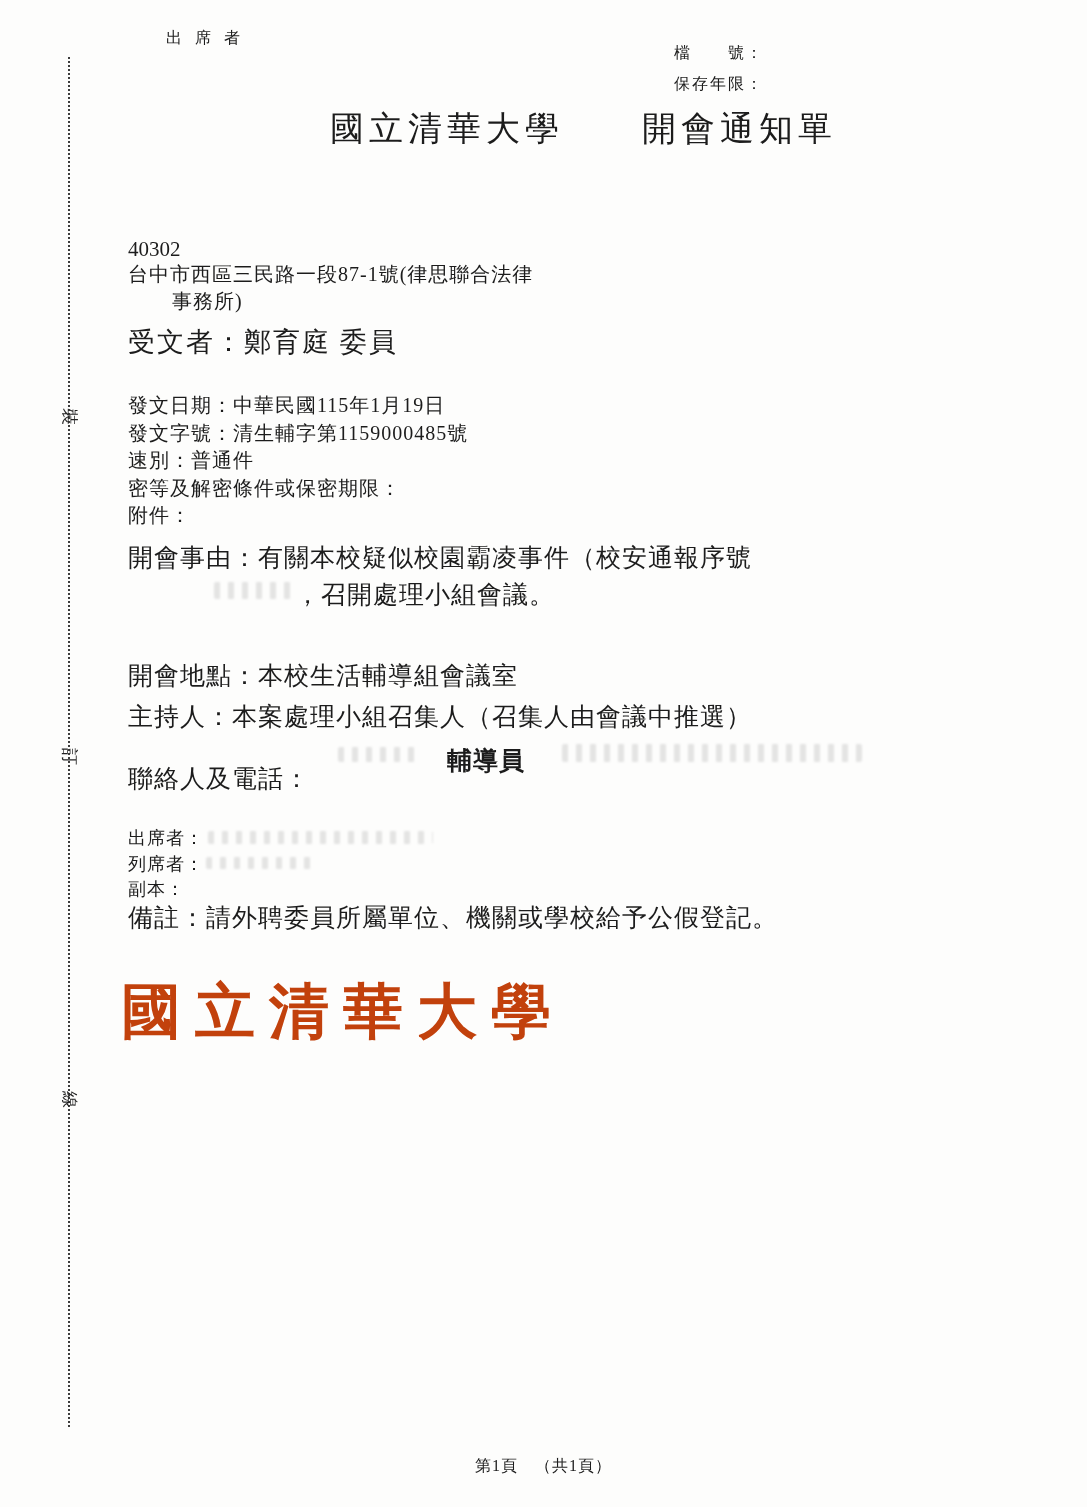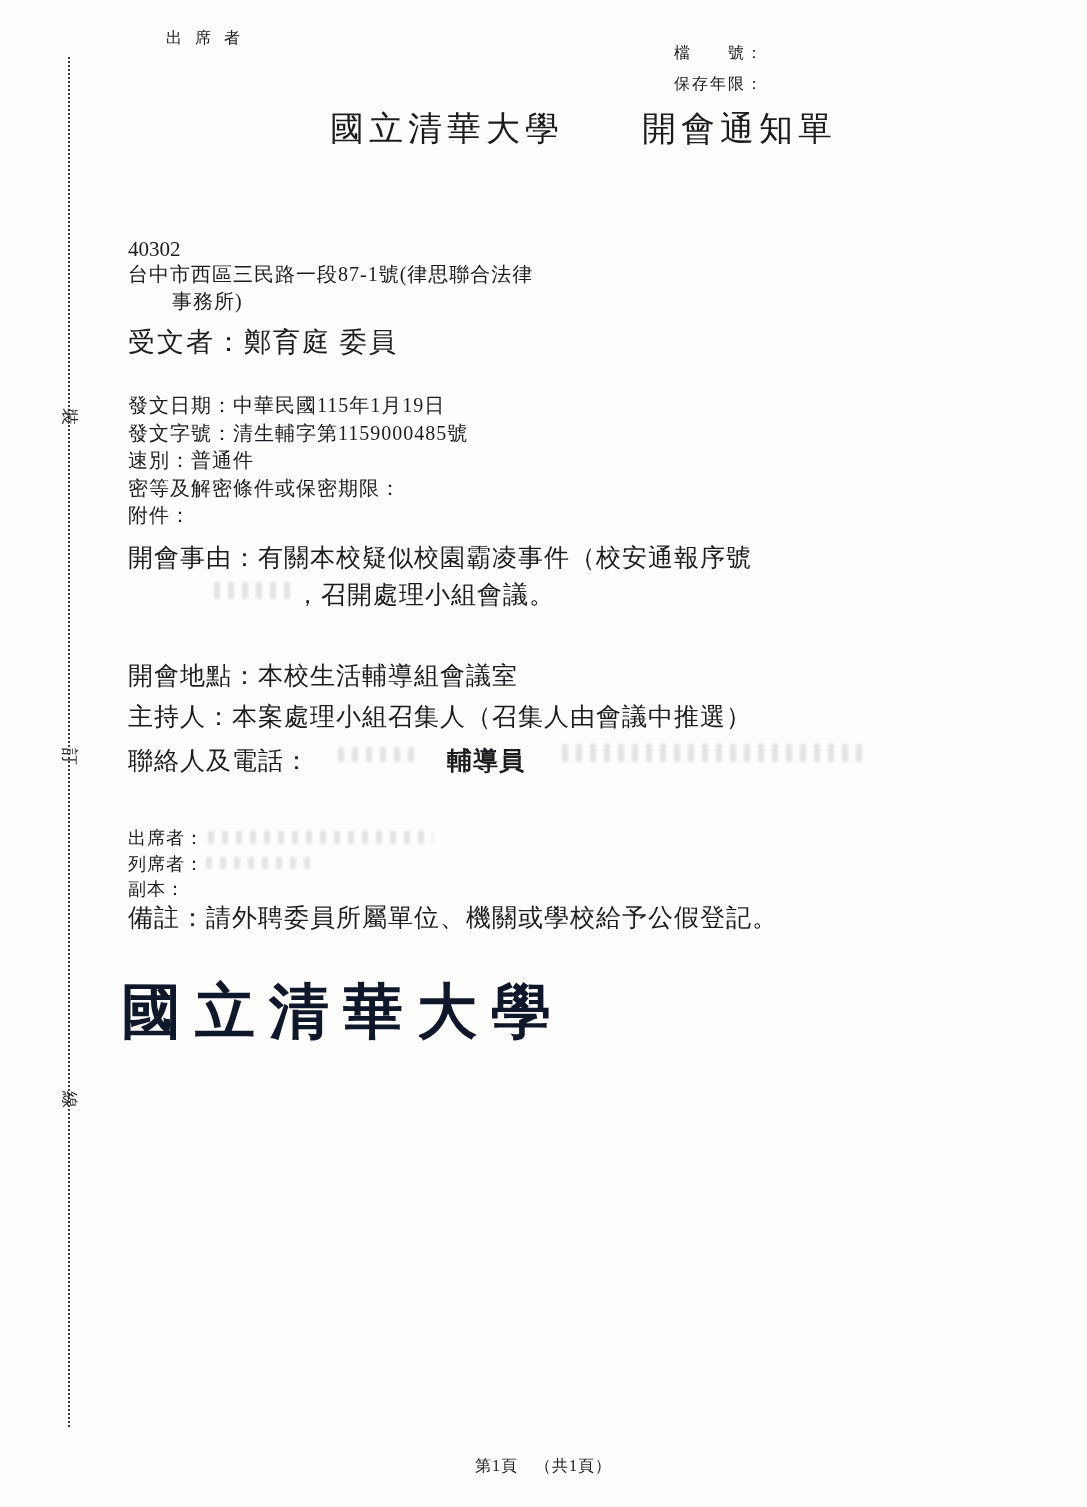--- a/index.html
+++ b/index.html
@@ -71,21 +71,21 @@
     letter-spacing: 1px;
     white-space: nowrap;
   }
 
   .body-line { font-size: 25px; letter-spacing: 1px; }
   .subject1 { left: 128px; top: 541px; }
   .subject2 { left: 295px; top: 578px; }
   .time-line  { left: 128px; top: 616px; }
   .place-line { left: 128px; top: 659px; }
   .chair-line { left: 128px; top: 700px; }
-  .contact-label { left: 128px; top: 744px; }
+  .contact-label { left: 128px; top: 762px; }
   .contact-title { left: 447px; top: 744px; font-weight: bold; }
 
   .small-line { font-size: 18px; letter-spacing: 1px; }
   .attendees-line { left: 128px; top: 826px; }
   .observers-line { left: 128px; top: 852px; }
   .cc-line        { left: 128px; top: 877px; }
   .remarks-line   { left: 128px; top: 901px; font-size: 25px; letter-spacing: 1px; }
 
   .stamp {
     left: 121px; top: 972px;
@@ -153,21 +153,21 @@
   <div class="abs body-line place-line">開會地點：本校生活輔導組會議室</div>
   <div class="abs body-line chair-line">主持人：本案處理小組召集人（召集人由會議中推選）</div>
   <div class="abs body-line contact-label">聯絡人及電話：</div>
   <div class="abs body-line contact-title">輔導員</div>
 
   <div class="abs small-line attendees-line">出席者：</div>
   <div class="abs small-line observers-line">列席者：</div>
   <div class="abs small-line cc-line">副本：</div>
   <div class="abs remarks-line">備註：請外聘委員所屬單位、機關或學校給予公假登記。</div>
 
-  <div class="abs stamp" style="color: #0f172a;">國立清華大學</div>
+  <div class="abs stamp" style="color: #c2410c;">國立清華大學</div>
 
   <div class="smudge smudge-subject"></div>
   <div class="smudge smudge-contact1"></div>
   <div class="smudge smudge-contact2"></div>
   <div class="smudge smudge-attend"></div>
   <div class="smudge smudge-observe"></div>
 
   <div class="abs page-footer">第1頁　（共1頁）</div>
 
 </div>

